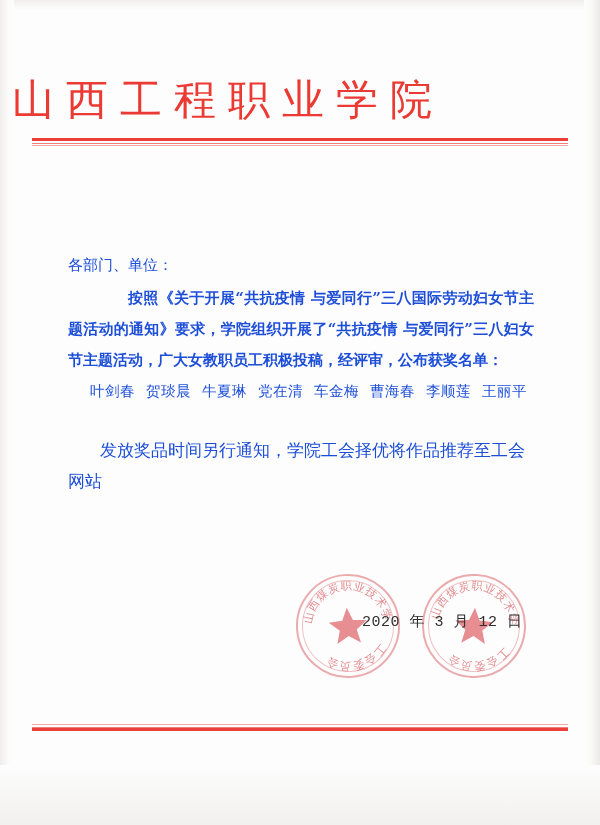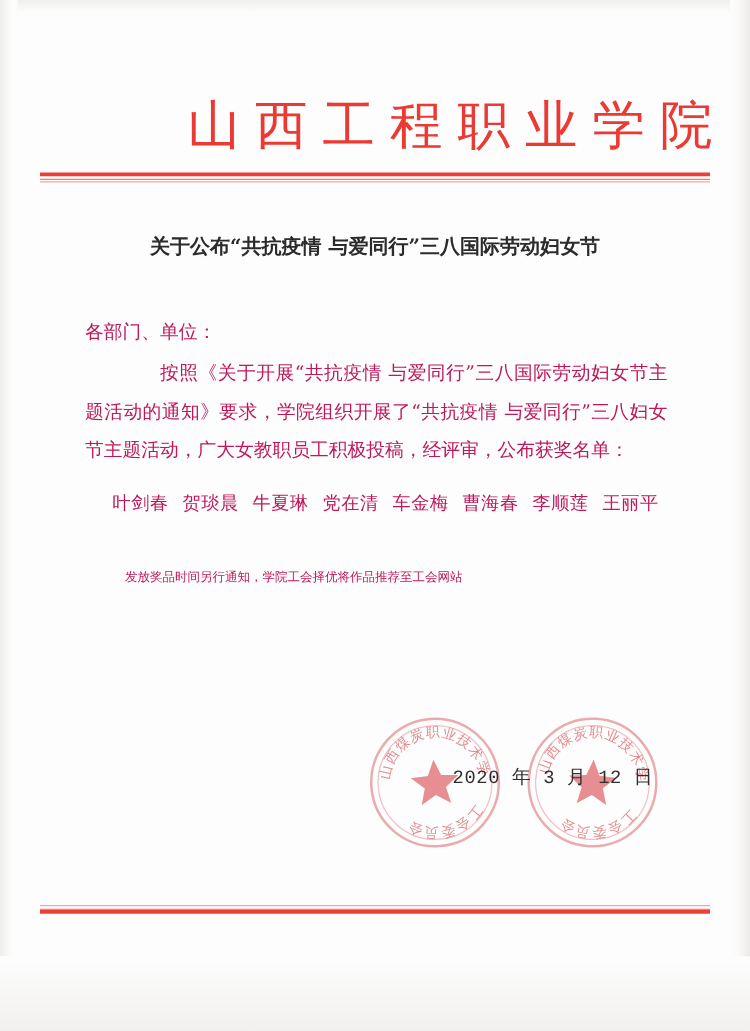--- a/index.html
+++ b/index.html
@@ -47,22 +47,21 @@
     width: 600px; height: 60px;
     background: linear-gradient(to top, #f1f0ee 0%, #fdfdfd 100%);
   }
 
   
   .letterhead {
     position: absolute;
     left: 0;
     top: 74px;
     width: 564px;
-    text-align: right;
-    margin-left: 18px;
+    text-align: left;
   }
   .letterhead-title {
     color: #ea3a33;
     font-size: 42px;
     line-height: 52px;
     letter-spacing: 12px;
     text-indent: 12px;
     font-weight: 400;
     font-family: "DejaVu Serif", "Liberation Serif", serif;
     white-space: nowrap;
@@ -107,64 +106,64 @@
     font-weight: 600;
     font-family: "DejaVu Serif", "Liberation Serif", serif;
   }
   .doc-title-line { display: block; }
 
   .body-block {
     position: absolute;
     left: 68px;
     top: 250px;
     width: 466px;
-    color: #be185d;
+    color: #1d4ed8;
     font-size: 15px;
     line-height: 31px;
     font-family: "DejaVu Serif", "Liberation Serif", serif;
   }
 
   .salutation {
     display: block;
   }
 
   .para {
     display: block;
     text-align: justify;
     text-justify: inter-character;
     text-indent: 60px;
     margin-top: 2px;
+    font-weight: bold;
   }
 
   .section-label {
     display: block;
     margin-top: 2px;
   }
 
   .names-row {
     display: block;
     padding-left: 22px;
     letter-spacing: 0.5px;
     white-space: nowrap;
     font-size: 14.5px;
   }
   .names-row .nm {
     display: inline-block;
     margin-right: 11px;
   }
   .names-block {
     display: block;
-    margin-top: 12px;
   }
 
   .closing {
     display: block;
     margin-top: 28px;
     text-indent: 32px;
-    font-size: 10px;
+    font-size: 17px;
   }
 
   
   .seal {
     position: absolute;
     border-radius: 50%;
     border: 2.5px solid #e79a9d;
     box-sizing: border-box;
     opacity: 0.82;
   }
@@ -238,21 +237,20 @@
     <div class="letterhead-title">山西工程职业学院</div>
   </div>
 
   <div class="rule-group rule-top">
     <div class="rule-thick"></div>
     <div class="rule-thin"></div>
     <div class="rule-thin-light"></div>
   </div>
 
   <div class="doc-title">
-    <span class="doc-title-line">关于公布“共抗疫情 与爱同行”三八国际劳动妇女节</span>
   </div>
 
   <div class="body-block">
 
     <span class="salutation">各部门、单位：</span>
 
     <span class="para">按照《关于开展“共抗疫情 与爱同行”三八国际劳动妇女节主题活动的通知》要求，学院组织开展了“共抗疫情 与爱同行”三八妇女节主题活动，广大女教职员工积极投稿，经评审，公布获奖名单：</span>
 
 
     <span class="names-block">

